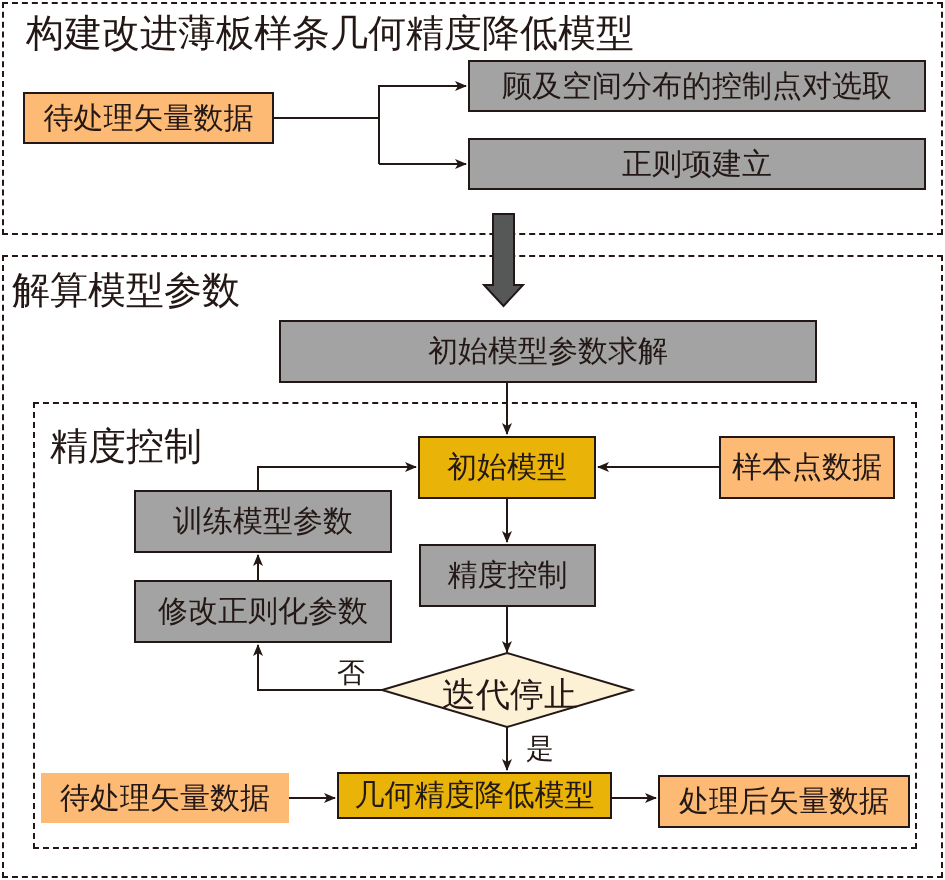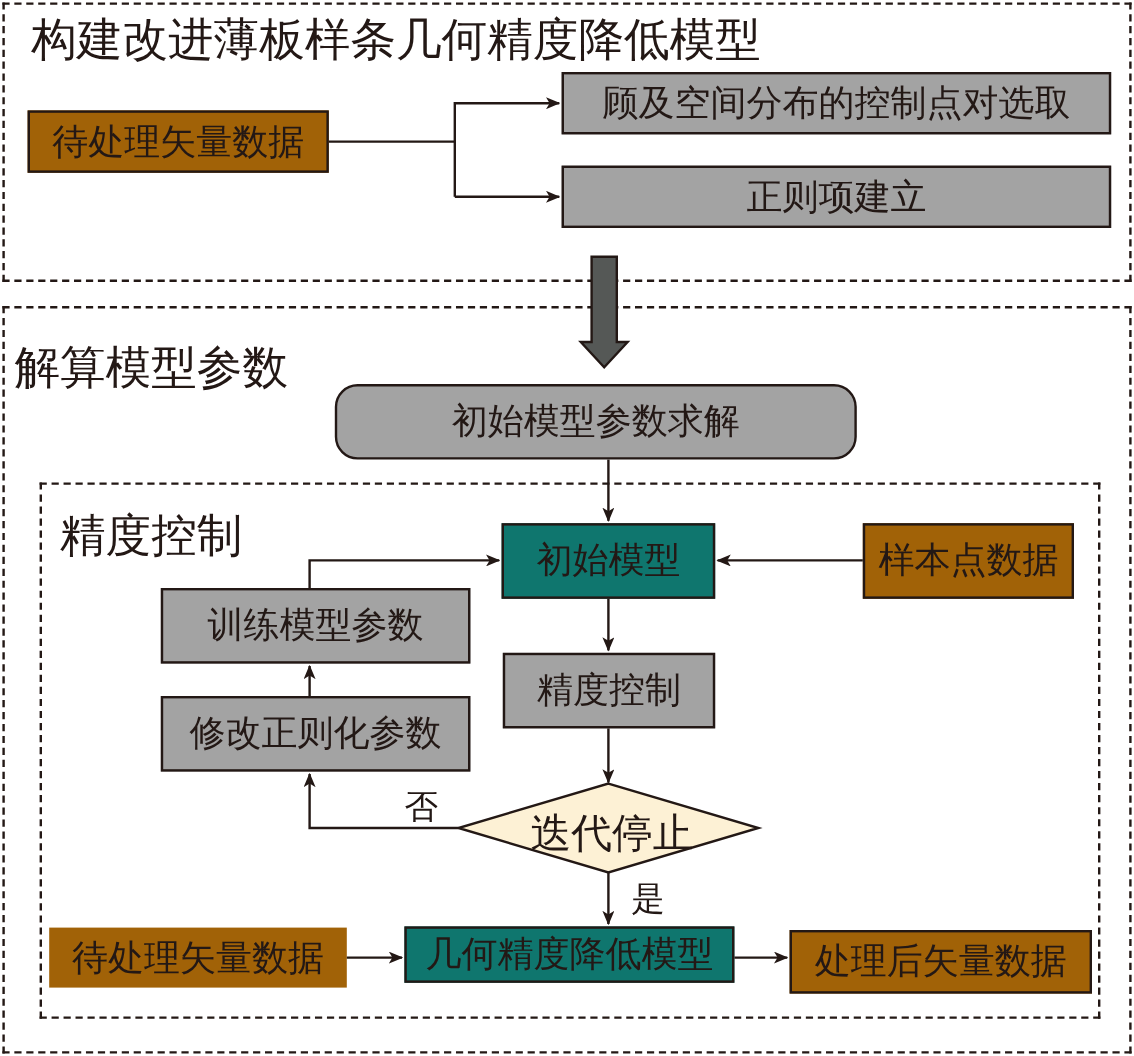--- a/index.html
+++ b/index.html
@@ -4,40 +4,40 @@
 <style>
   html, body { margin: 0; padding: 0; background: #ffffff; }
   body { width: 945px; height: 880px; position: relative; overflow: hidden;
          font-family: "DejaVu Serif", "Liberation Serif", serif; color: #231815; }
   .abs { position: absolute; box-sizing: border-box; }
   .dash-outer { border: 2px dashed #231815; }
   .section-title { font-size: 38px; line-height: 36px; white-space: nowrap; }
   .box { border: 2px solid #231815; display: flex; align-items: center; justify-content: center;
          font-size: 30px; white-space: nowrap; }
   .lav { background: #a3a3a3; }
-  .peach { background: #a16207; }
-  .mint { background: #0f766e; }
+  .peach { background: #fdba74; }
+  .mint { background: #eab308; }
   .noborder { border: none; }
   svg.wires { position: absolute; left: 0; top: 0; }
   .label { font-size: 28px; white-space: nowrap; }
 </style>
 </head>
 <body>
 
 <div class="abs dash-outer" style="left:2px; top:2px; width:941px; height:233px;"></div>
 <div class="abs section-title" style="left:26px; top:15px;">构建改进薄板样条几何精度降低模型</div>
 
 <div class="abs box peach" style="left:23px; top:92px; width:251px; height:52px;">待处理矢量数据</div>
 <div class="abs box lav" style="left:468px; top:60px; width:458px; height:52px;">顾及空间分布的控制点对选取</div>
 <div class="abs box lav" style="left:468px; top:138px; width:458px; height:52px;">正则项建立</div>
 
 <div class="abs dash-outer" style="left:2px; top:255px; width:941px; height:623px;"></div>
-<div class="abs section-title" style="left:12px; top:288px;text-align:center;">解算模型参数</div>
+<div class="abs section-title" style="left:12px; top:272px;text-align:center;">解算模型参数</div>
 
-<div class="abs box lav" style="left:279px; top:320px; width:435px; height:63px;border-radius:19px;">初始模型参数求解</div>
+<div class="abs box lav" style="left:279px; top:320px; width:538px; height:63px;">初始模型参数求解</div>
 
 <div class="abs" style="left:33px; top:402px; width:884px; height:447px; border:2px dashed #231815;"></div>
 <div class="abs section-title" style="left:50px; top:428px;">精度控制</div>
 
 <div class="abs box mint" style="left:418px; top:436px; width:178px; height:63px;">初始模型</div>
 <div class="abs box peach" style="left:719px; top:436px; width:176px; height:63px;">样本点数据</div>
 <div class="abs box lav" style="left:134px; top:490px; width:258px; height:63px;">训练模型参数</div>
 <div class="abs box lav" style="left:419px; top:544px; width:177px; height:63px;">精度控制</div>
 <div class="abs box lav" style="left:134px; top:580px; width:258px; height:63px;">修改正则化参数</div>
 

